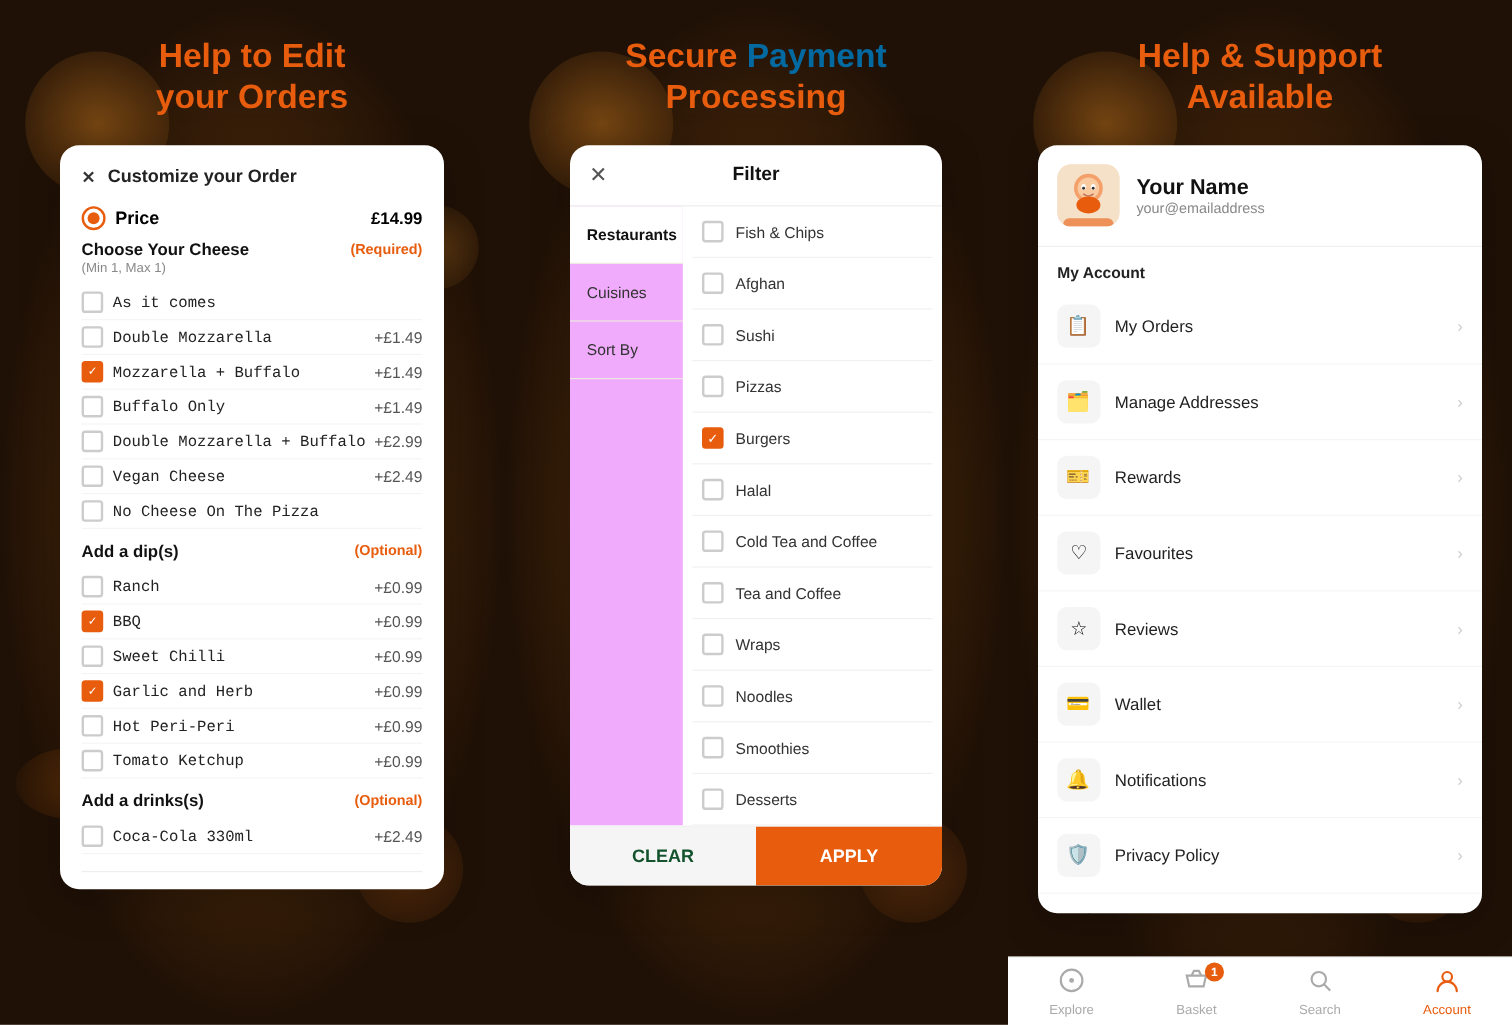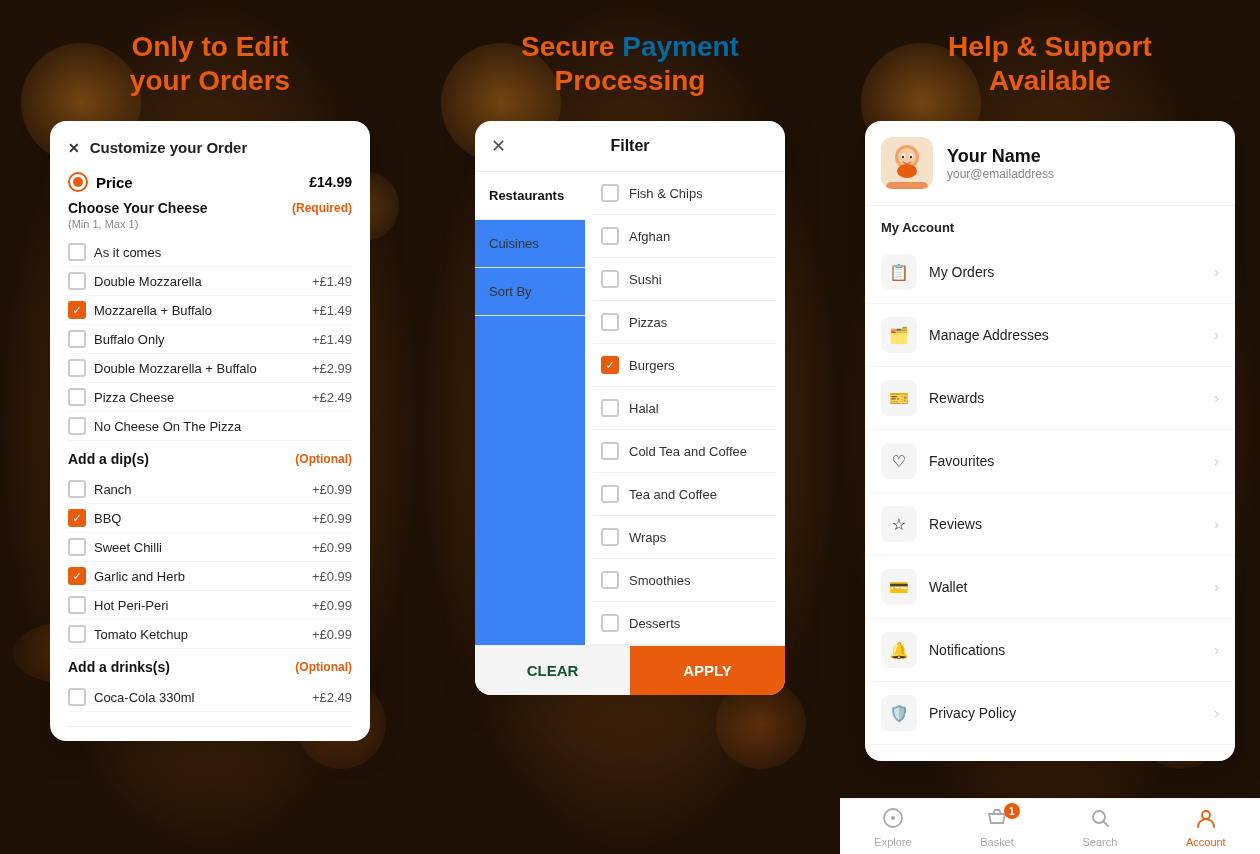--- a/index.html
+++ b/index.html
@@ -165,20 +165,21 @@
       align-items: center;
       justify-content: space-between;
       padding: 5px 0;
       border-bottom: 1px solid #f5f5f5;
     }
 
     .option-left {
       display: flex;
       align-items: center;
       gap: 8px;
+      font-family: Liberation Mono, monospace;
     }
 
     .checkbox {
       width: 18px;
       height: 18px;
       border: 2px solid #ccc;
       border-radius: 3px;
       display: flex;
       align-items: center;
       justify-content: center;
@@ -250,22 +251,22 @@
       color: #111;
     }
 
     .filter-body {
       display: flex;
       flex: 1;
       overflow: hidden;
     }
 
     .filter-sidebar {
-      width: 110px;
-      background: #3b82f6;
+      width: 94px;
+      background: #f0abfc;
       display: flex;
       flex-direction: column;
     }
 
     .filter-sidebar-item {
       padding: 16px 14px;
       font-size: 13px;
       color: #333;
       cursor: pointer;
       border-bottom: 1px solid #ede8e0;
@@ -483,21 +484,21 @@
   <div class="panel-bg"></div>
   <div class="panel-bg-img"></div>
   <div class="fb1"></div>
   <div class="fb2"></div>
   <div class="fb3"></div>
   <div class="fb4"></div>
 
   <div class="panel-content">
     <div class="panel-title">
       <h1>
-        <span>Only to </span><span style="color:#e85c0d">Edit</span><br>
+        <span>Help to </span><span style="color:#e85c0d">Edit</span><br>
         <span>your Orders</span>
       </h1>
     </div>
 
     <div class="card">
       <div class="order-header">
         <span class="close-x">✕</span>
         <span>Customize your Order</span>
       </div>
 
@@ -550,21 +551,21 @@
       <div class="option-row">
         <div class="option-left">
             <div class="checkbox"></div>
             <span class="option-label">Double Mozzarella + Buffalo</span>
           </div>
         <span class="option-price">+£2.99</span>
       </div>
       <div class="option-row">
         <div class="option-left">
             <div class="checkbox"></div>
-            <span class="option-label">Pizza Cheese</span>
+            <span class="option-label">Vegan Cheese</span>
           </div>
         <span class="option-price">+£2.49</span>
       </div>
       <div class="option-row">
         <div class="option-left">
             <div class="checkbox"></div>
             <span class="option-label">No Cheese On The Pizza</span>
           </div>
         <span class="option-price"></span>
       </div>
@@ -698,20 +699,24 @@
             <div class="checkbox"></div>
             <span class="filter-option-label">Cold Tea and Coffee</span>
           </div>
           <div class="filter-option-row">
             <div class="checkbox"></div>
             <span class="filter-option-label">Tea and Coffee</span>
           </div>
           <div class="filter-option-row">
             <div class="checkbox"></div>
             <span class="filter-option-label">Wraps</span>
+          </div>
+          <div class="filter-option-row">
+            <div class="checkbox"></div>
+            <span class="filter-option-label">Noodles</span>
           </div>
           <div class="filter-option-row">
             <div class="checkbox"></div>
             <span class="filter-option-label">Smoothies</span>
           </div>
           <div class="filter-option-row">
             <div class="checkbox"></div>
             <span class="filter-option-label">Desserts</span>
           </div>
         </div>

